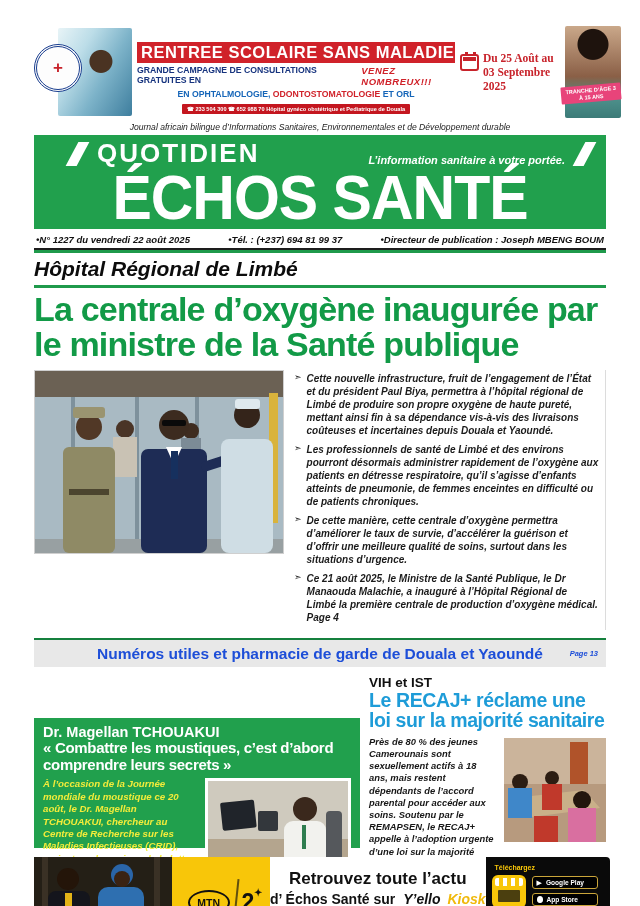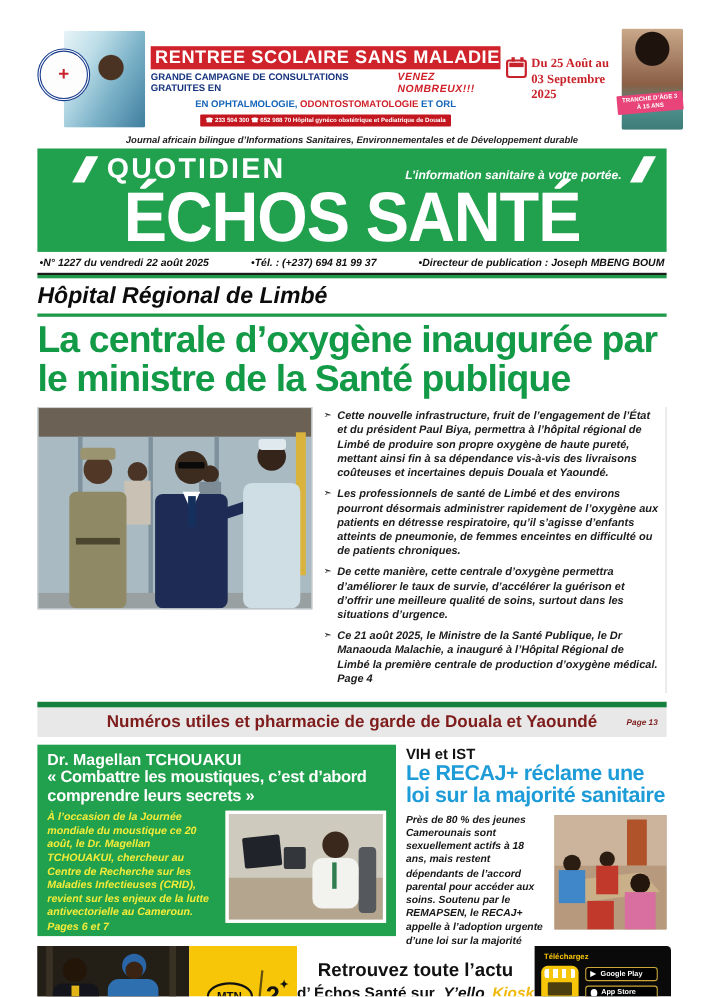--- a/index.html
+++ b/index.html
@@ -39,21 +39,21 @@
   .dates-text { font-family:"Liberation Serif", serif; font-weight:bold; color:#c8232b; font-size:11.5px; line-height:1.2; }
   .tb-girl { position:relative; flex:1; min-width:56px;
     background:
       radial-gradient(circle at 50% 20%, #1e130d 0 15px, rgba(0,0,0,0) 16px),
       linear-gradient(180deg,#caa88a 0%,#8a5f46 55%,#4c8f8a 80%,#3c7b78 100%);
     border-radius:2px; }
   .age-tag { position:absolute; left:-4px; bottom:16px; background:#e8447a; color:#fff; font-size:5.5px;
     font-weight:bold; padding:2px 3px; transform:rotate(-5deg); line-height:1.2; text-align:center; border-radius:1px; }
 
   
-  .journal-line { text-align:center; font-size:8.6px; font-style:italic; font-weight:bold; color:#222; padding:4px 0 3px; }
+  .journal-line { text-align:center; font-size:8.6px; font-style:italic; font-weight:normal; color:#222; padding:4px 0 3px; }
 
   
   .masthead { background:#21a04d; height:94px; padding:5px 12px 2px; position:relative; overflow:hidden; }
   .mh-top { display:flex; align-items:flex-end; }
   .slash { width:11px; height:24px; background:#fff; transform:skewX(-28deg); flex-shrink:0; }
   .slash-left { margin:0 14px 0 26px; }
   .slash-right { margin:0 4px 0 14px; }
   .quotidien { color:#fff; font-size:26px; font-weight:bold; letter-spacing:2px; line-height:1; }
   .tagline { color:#fff; font-size:11px; font-weight:bold; font-style:italic; margin-left:auto; }
   .mh-title { color:#fff; font-size:59px; font-weight:bold; text-align:center; line-height:1;
@@ -71,26 +71,26 @@
   .main-story { display:flex; gap:10px; padding-bottom:6px; }
   .story-photo { width:250px; height:184px; flex-shrink:0; border:1px solid #cfcfcf; background:#a9bac3; }
   .story-photo svg { display:block; }
   .bullets { flex:1; list-style:none; padding:2px 6px 0 0; border-right:1px solid #dcdcdc; }
   .bullets li { display:flex; gap:5px; margin-bottom:6px; }
   .bullet-arrow { color:#222; font-size:9px; line-height:1.3; flex-shrink:0; font-style:normal; }
   .bullet-text { font-size:10px; font-weight:bold; font-style:italic; color:#1b1b1b; line-height:1.3; }
 
   
   .pharmacy-bar { position:relative; background:#e8e8e8; text-align:center; padding:5px 0 4px; margin:2px 0 7px;
-    font-size:15.5px; font-weight:bold; color:#7f1d1d; border-top:5px solid #15803d; }
+    font-size:15.5px; font-weight:bold; color:#1d4ed8; border-top:2px solid #15803d; }
   .page-ref { position:absolute; right:8px; top:9px; font-size:7.5px; font-weight:bold; font-style:italic; }
 
   
   .columns { display:flex; gap:9px; height:174px; }
-  .left-article { width:326px; flex-shrink:0; background:#21a04d; color:#fff; padding:6px 9px; }
+  .left-article { width:326px; flex-shrink:0; background:#21a04d; color:#fff; padding:6px 9px;margin-top:44px; }
   .la-kicker { font-size:14.5px; font-weight:bold; line-height:1.15; }
   .la-headline { font-size:15px; font-weight:bold; line-height:1.1; letter-spacing:-0.3px; }
   .la-body-row { display:flex; gap:8px; margin-top:5px; }
   .la-body { color:#f4ec3a; font-size:9.7px; font-weight:bold; font-style:italic; line-height:1.28; flex:1; }
   .la-photo { width:146px; height:102px; flex-shrink:0; border:3px solid #fff; background:#cfcabe; }
   .right-article { flex:1; padding-top:1px; }
   .ra-kicker { font-size:13.5px; font-weight:bold; color:#111; }
   .ra-headline { font-size:19.5px; font-weight:bold; color:#1e9cd8; line-height:1.05; letter-spacing:-0.4px; }
   .ra-body-row { display:flex; gap:8px; margin-top:5px; }
   .ra-body { font-size:9.4px; font-weight:bold; font-style:italic; color:#161616; line-height:1.3; flex:1; }

